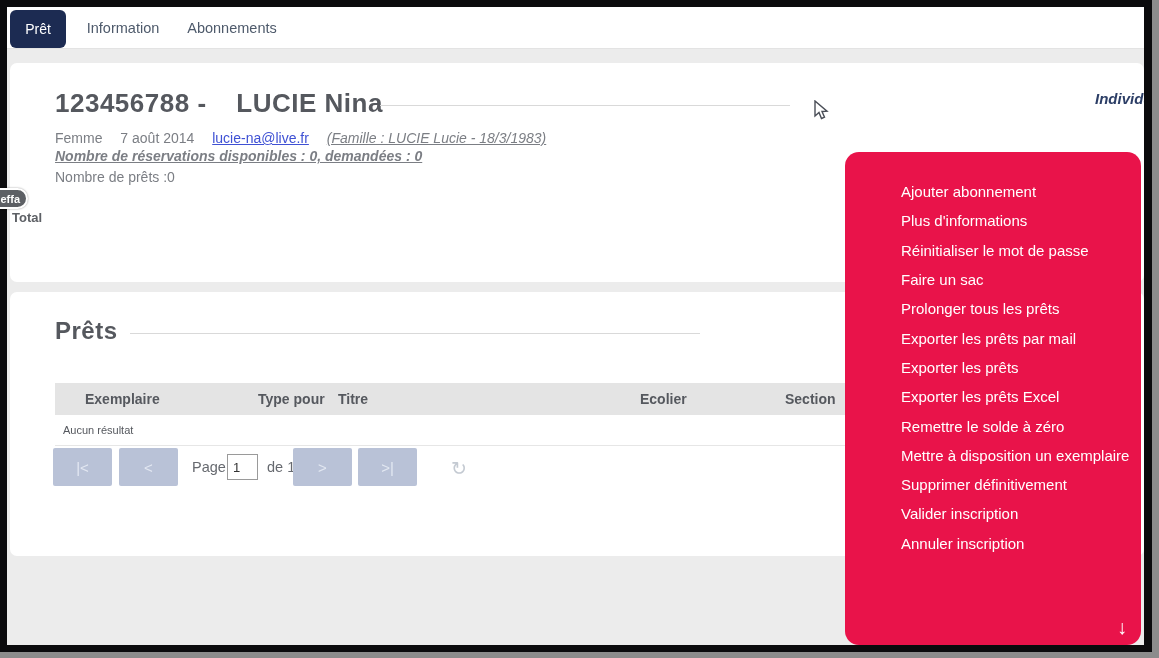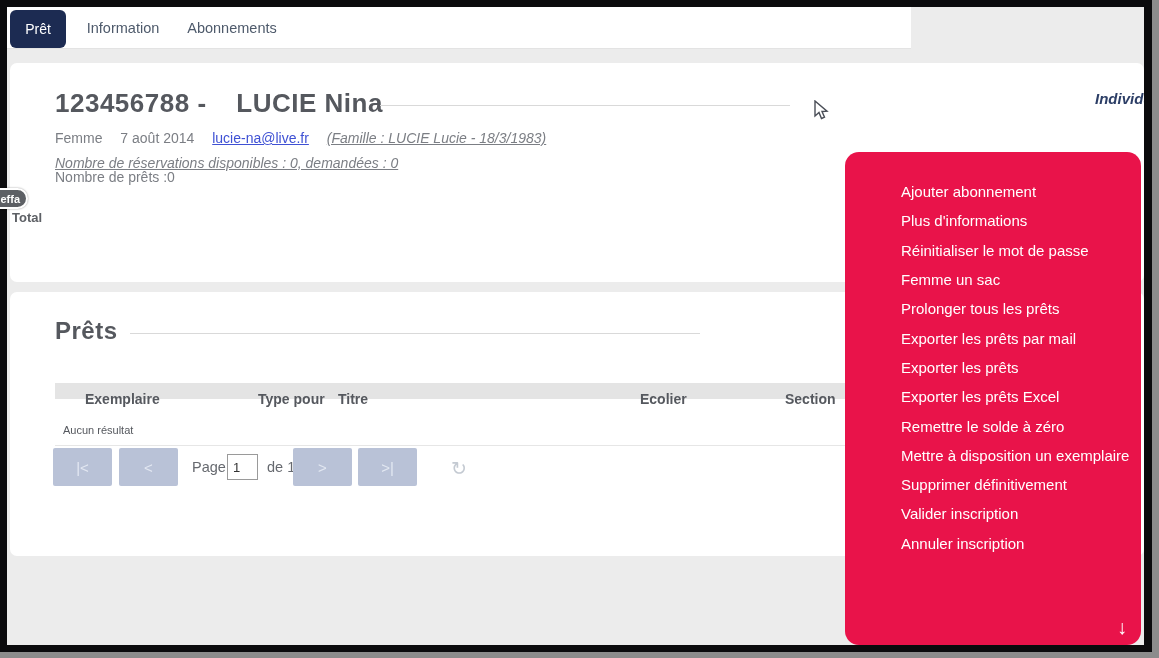--- a/index.html
+++ b/index.html
@@ -6,59 +6,59 @@
   html,body { width:1159px; height:658px; overflow:hidden; }
   body { font-family:"Liberation Sans", sans-serif; background:#8c8c8c; }
 
   #stage { position:relative; width:1159px; height:658px; overflow:hidden; background:#8c8c8c; }
 
   
   .frame { position:absolute; left:0; top:0; width:1152px; height:652px; background:#0b0b0d; }
   .viewport { position:absolute; left:7px; top:7px; width:1137px; height:638px; background:#ececec; overflow:hidden; }
 
   
-  .topbar { position:absolute; left:0; top:0; width:904px; height:42px; background:#ffffff; border-bottom:1px solid #e3e3e3; }
+  .topbar { position:absolute; left:0; top:0; width:1137px; height:42px; background:#ffffff; border-bottom:1px solid #e3e3e3; }
   .tab-active { position:absolute; left:3px; top:3px; width:56px; height:38px; background:#1c2b52; border-radius:6px;
                 color:#ffffff; font-size:14px; display:flex; align-items:center; justify-content:center; cursor:pointer; }
   .tab { position:absolute; top:0; height:41px; display:flex; align-items:center; justify-content:center;
          color:#4e5a6b; font-size:14.5px; cursor:pointer; }
   .tab-info { left:66px; width:100px;text-align:center; }
   .tab-abon { left:170px; width:110px; }
 
   
   .card { position:absolute; background:#ffffff; border-radius:7px; }
   .card1 { left:3px; top:56px; width:1134px; height:219px; }
   .card2 { left:3px; top:285px; width:1134px; height:264px; }
 
   
   .patron-title { position:absolute; left:48px; top:81px; font-size:26px; font-weight:bold; color:#55585e; letter-spacing:0.5px; white-space:nowrap; }
   .patron-title .name { margin-left:22px; }
   .title-rule { position:absolute; left:373px; top:98px; width:410px; height:1px; background:#d9d9d9; }
   .context-label { position:absolute; left:1088px; top:83px; font-size:15px; font-weight:bold; font-style:italic; color:#2c3e66; white-space:nowrap; }
 
   .info-line { position:absolute; left:48px; font-size:14px; color:#7b7e84; white-space:nowrap; }
   .l1 { top:123px; }
-  .l2 { top:148px; }
+  .l2 { top:141px;font-weight:bold; }
   .l3 { top:162px; }
   .info-line .seg { margin-right:14px; }
   a.email-link { color:#3f51d4; text-decoration:underline; }
   .fam-link { color:#7b7e84; font-style:italic; text-decoration:underline; }
   .resa-link { color:#7b7e84; font-style:italic; text-decoration:underline; }
 
   
   .edge-badge { position:absolute; left:-14px; top:188px; width:42px; height:21px; background:#5d6065;
                 border:2px solid #ffffff; border-radius:12px; z-index:50; color:#ffffff; font-size:11px; font-weight:bold;
                 display:flex; align-items:center; justify-content:flex-end; padding-right:6px; box-shadow:0 0 2px rgba(0,0,0,.4); }
   .edge-caption { position:absolute; left:12px; top:210px; z-index:50; font-size:13px; font-weight:bold; color:#5d6065; }
 
   
   .section-title { position:absolute; left:48px; top:310px; font-size:24px; font-weight:bold; color:#55585e; letter-spacing:0.5px; }
   .section-rule { position:absolute; left:123px; top:326px; width:570px; height:1px; background:#d9d9d9; }
 
-  .thead { position:absolute; left:48px; top:376px; width:1078px; height:16px; background:#e4e4e4; }
+  .thead { position:absolute; left:48px; top:376px; width:1078px; height:32px; background:#e4e4e4; }
   .th { position:absolute; top:0; height:32px; display:flex; align-items:center; font-size:14px; font-weight:bold; color:#55585e; white-space:nowrap; }
   .th1 { left:30px; } .th2 { left:203px; } .th3 { left:283px; } .th4 { left:585px; } .th5 { left:730px; }
 
   .empty-row { position:absolute; left:48px; top:408px; width:1078px; height:31px; background:#ffffff; border-bottom:1px solid #e6e6e6; display:flex; align-items:center; }
   .empty-msg { font-size:11px; color:#55585e; margin-left:8px; }
 
   
   .pgbtn { position:absolute; top:441px; width:59px; height:38px; background:#b9c2d7; border:none; border-radius:2px;
            color:#e3e8f2; font-size:15px; display:flex; align-items:center; justify-content:center; cursor:pointer; }
   .pg1 { left:46px; } .pg2 { left:112px; } .pg3 { left:286px; } .pg4 { left:351px; }
@@ -139,21 +139,21 @@
     <input class="pg-input" style="pointer-events: auto;" value="1">
     <div class="pg-of">de 1</div>
     <button class="pgbtn pg3" style="pointer-events:auto;">&gt;</button>
     <button class="pgbtn pg4" style="pointer-events:auto;">&gt;|</button>
     <div class="refresh" style="pointer-events:auto;">↻</div>
 
     <div class="action-menu" style="pointer-events:auto;padding-left:36px;">
       <div class="menu-item">Ajouter abonnement</div>
       <div class="menu-item">Plus d'informations</div>
       <div class="menu-item">Réinitialiser le mot de passe</div>
-      <div class="menu-item">Femme un sac</div>
+      <div class="menu-item">Faire un sac</div>
       <div class="menu-item">Prolonger tous les prêts</div>
       <div class="menu-item">Exporter les prêts par mail</div>
       <div class="menu-item">Exporter les prêts</div>
       <div class="menu-item">Exporter les prêts Excel</div>
       <div class="menu-item">Remettre le solde à zéro</div>
       <div class="menu-item">Mettre à disposition un exemplaire</div>
       <div class="menu-item">Supprimer définitivement</div>
       <div class="menu-item">Valider inscription</div>
       <div class="menu-item">Annuler inscription</div>
       <div class="menu-scroll">↓</div>

